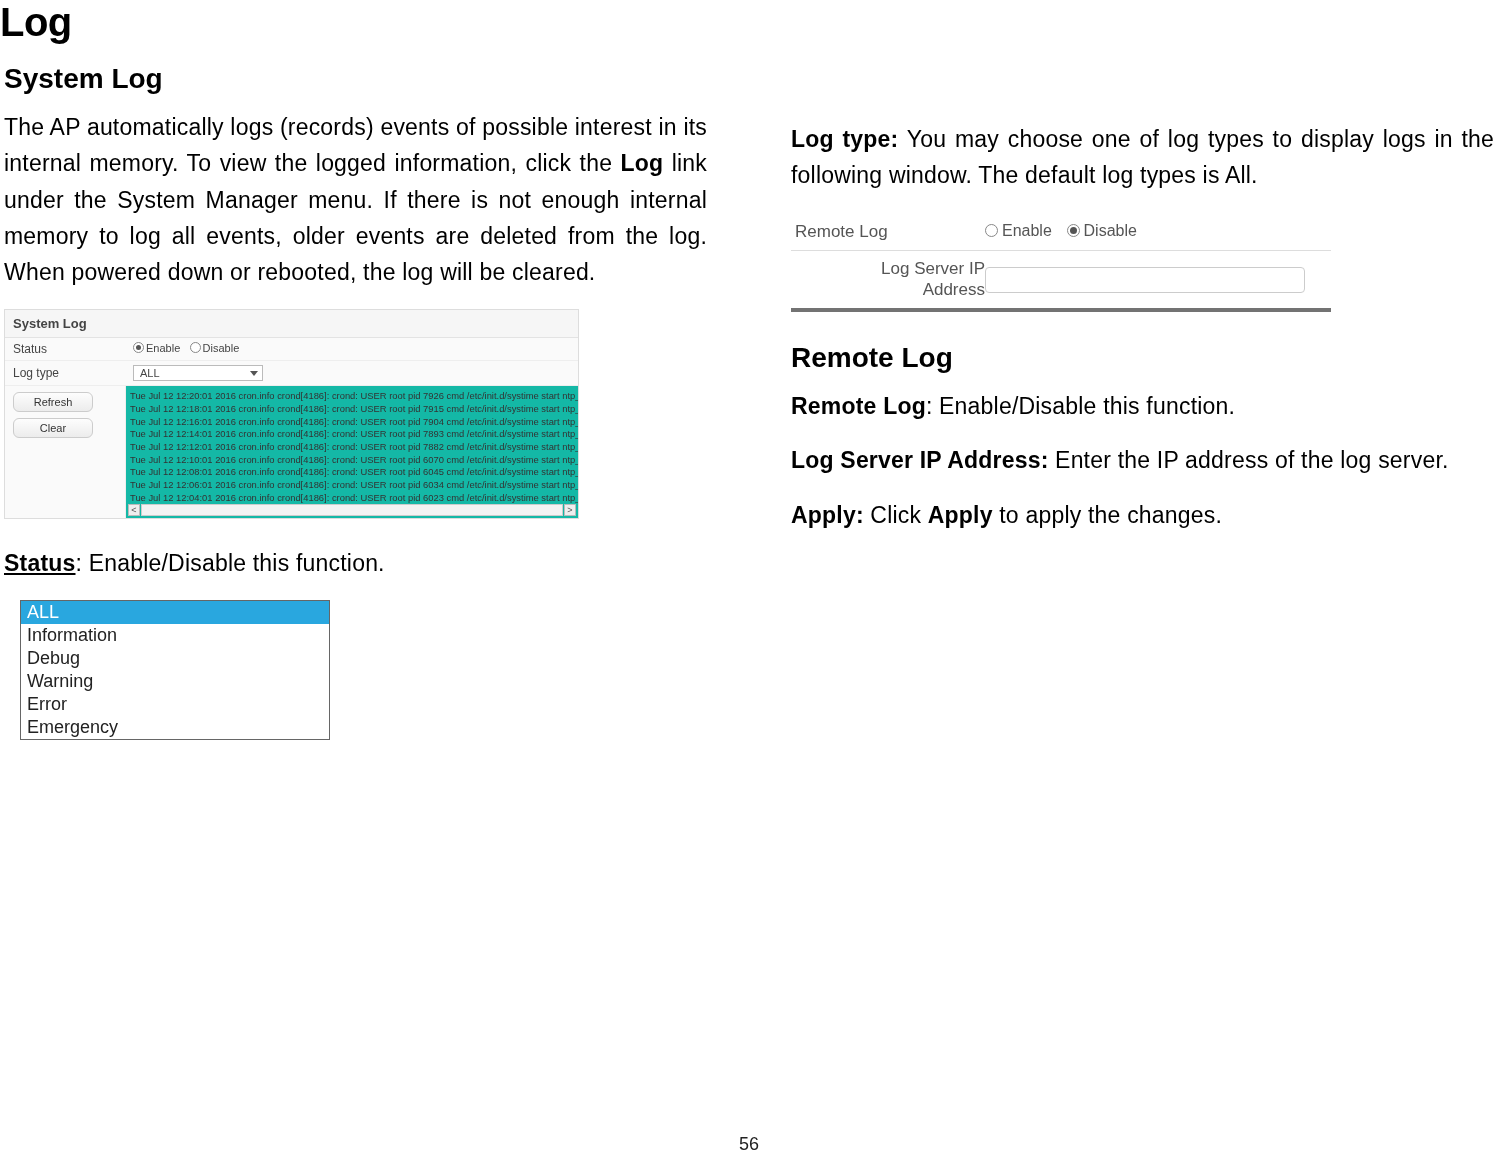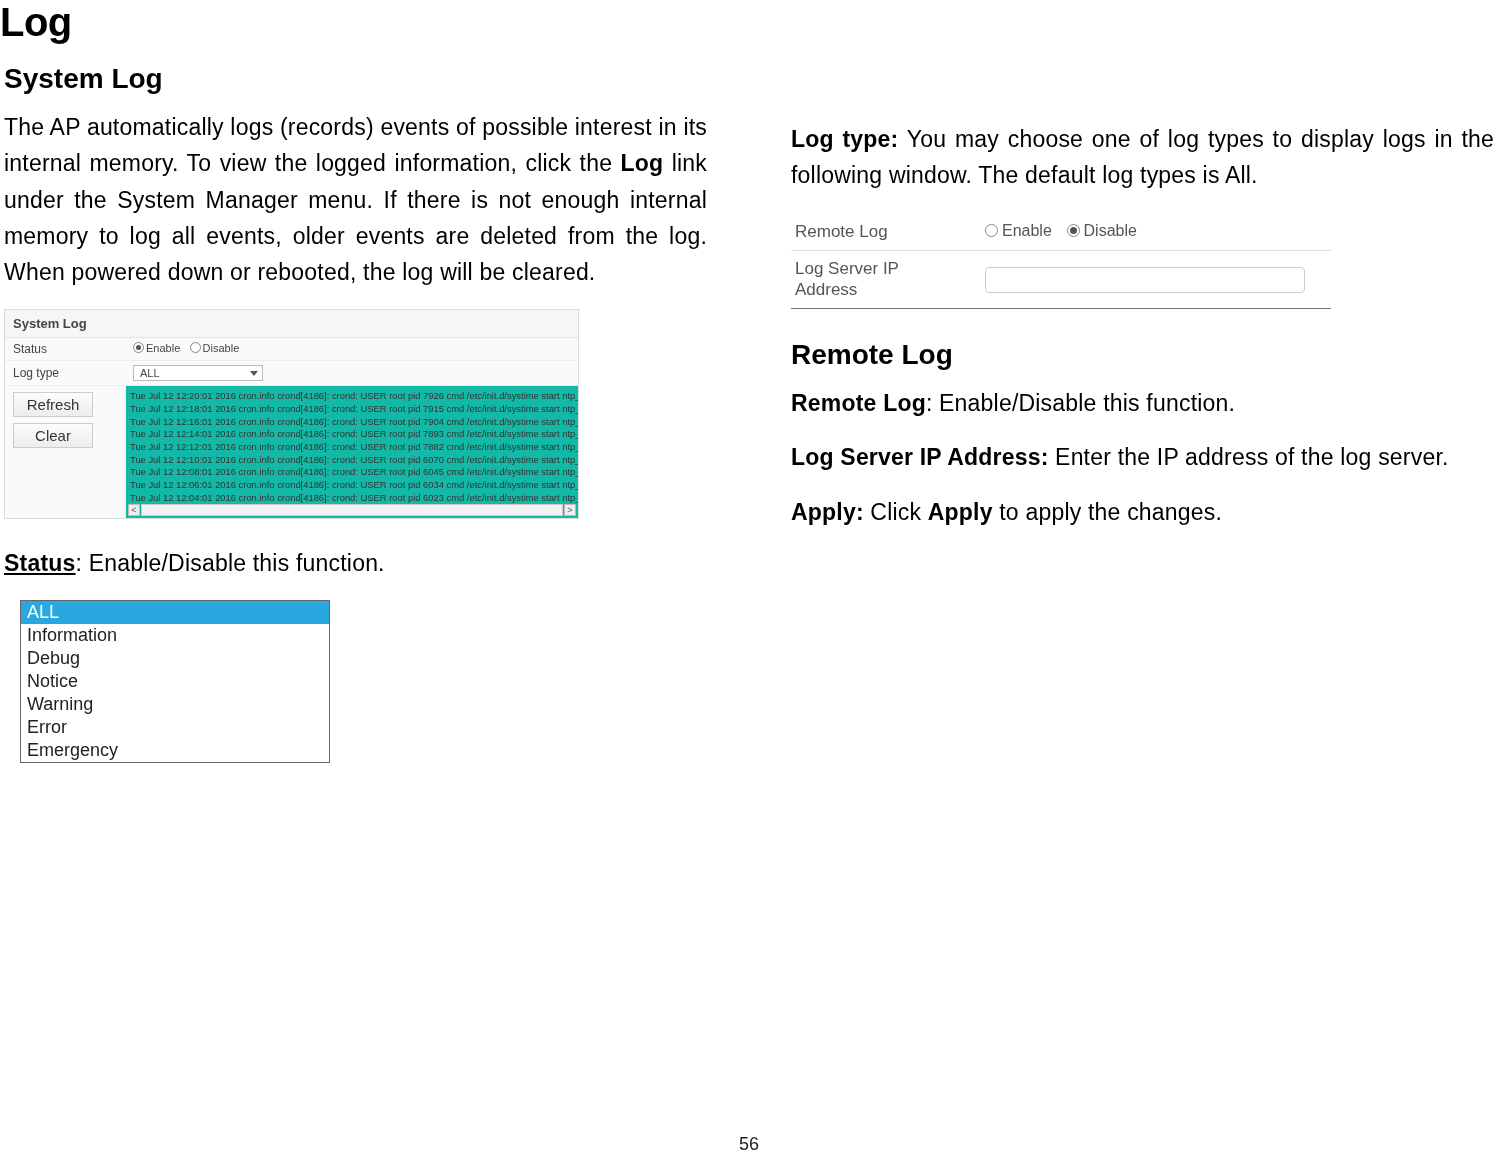--- a/index.html
+++ b/index.html
@@ -78,22 +78,22 @@
   }
   .syslog-select::after {
     content: ""; position: absolute; right: 4px; top: 5px;
     border-left: 4px solid transparent; border-right: 4px solid transparent;
     border-top: 5px solid #555;
   }
   .syslog-body { display: flex; }
   .syslog-buttons { width: 120px; padding: 6px 8px 8px 8px; }
   .syslog-btn {
     border: 1px solid #ccc; background: linear-gradient(#fdfdfd,#ececec);
-    font-size: 15px; padding: 3px 0; width: 80px; text-align: center;
-    border-radius: 0; margin-bottom: 6px; color: #333;
+    font-size: 11px; padding: 3px 0; width: 80px; text-align: center;
+    border-radius: 6px; margin-bottom: 6px; color: #333;
   }
   .syslog-logarea {
     flex: 1; background: #14b8a6; border-left: 1px solid #eee;
     padding: 4px 0 0 0; overflow: hidden;
   }
   .logline {
     font-size: 9.4px; white-space: nowrap; color: #333; padding: 0 4px;
     line-height: 1.35;
   }
   .syslog-scroll {
@@ -125,21 +125,21 @@
     width: 540px;
     background: #fff;
     font-size: 17px;
     color: #555;
     margin: 20px 0 30px 0;
   }
   .remotelog-row {
     display: flex; align-items: center; border-bottom: 1px solid #ddd;
     padding: 8px 4px;
   }
-  .remotelog-row:last-child { border-bottom: 1px solid #737373; }
+  .remotelog-row:last-child { border-bottom: 4px solid #737373; text-align: right; }
   .remotelog-label { width: 190px; line-height: 1.2; }
   .remotelog-radio { display: inline-flex; align-items: center; gap: 4px; margin-right: 10px; font-size: 16px; }
   .rl-radio {
     width: 13px; height: 13px; border: 1px solid #888; border-radius: 50%;
     display: inline-block; position: relative; background: #fff;
   }
   .rl-radio.checked::after {
     content: ""; position: absolute; left: 2px; top: 2px; width: 7px; height: 7px;
     background: #555; border-radius: 50%;
   }
@@ -217,21 +217,20 @@
     </div>
 
     <p>
       <span class="b u">Status</span><span>: Enable/Disable this function.</span>
     </p>
 
     <div class="dropdown-list">
       <div class="dropdown-item selected">ALL</div>
       <div class="dropdown-item">Information</div>
       <div class="dropdown-item">Debug</div>
-      <div class="dropdown-item">Notice</div>
       <div class="dropdown-item">Warning</div>
       <div class="dropdown-item">Error</div>
       <div class="dropdown-item">Emergency</div>
     </div>
   </div>
 
   <div class="col col-right-top">
     <p>
       <span class="b">Log type:</span><span> You may choose one of log types to display logs in the following window. The default log types is All.</span>
     </p>

